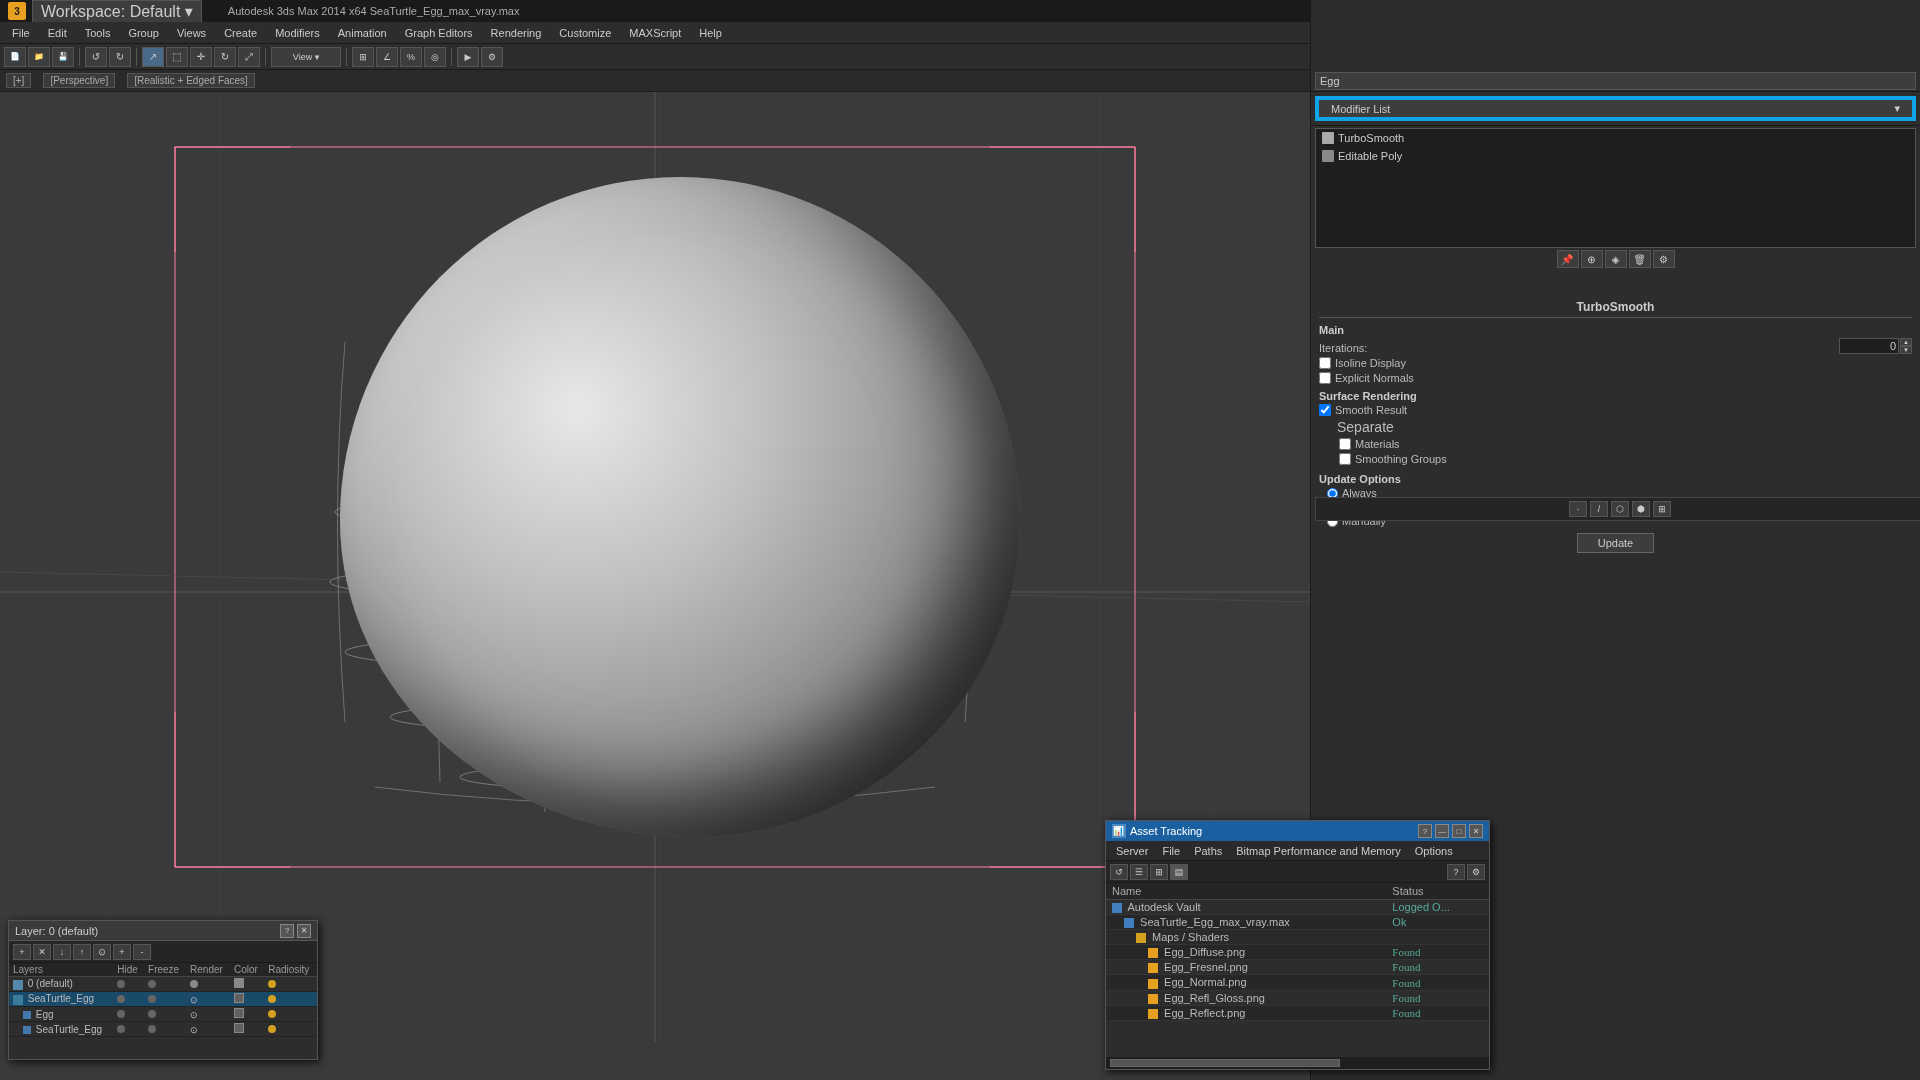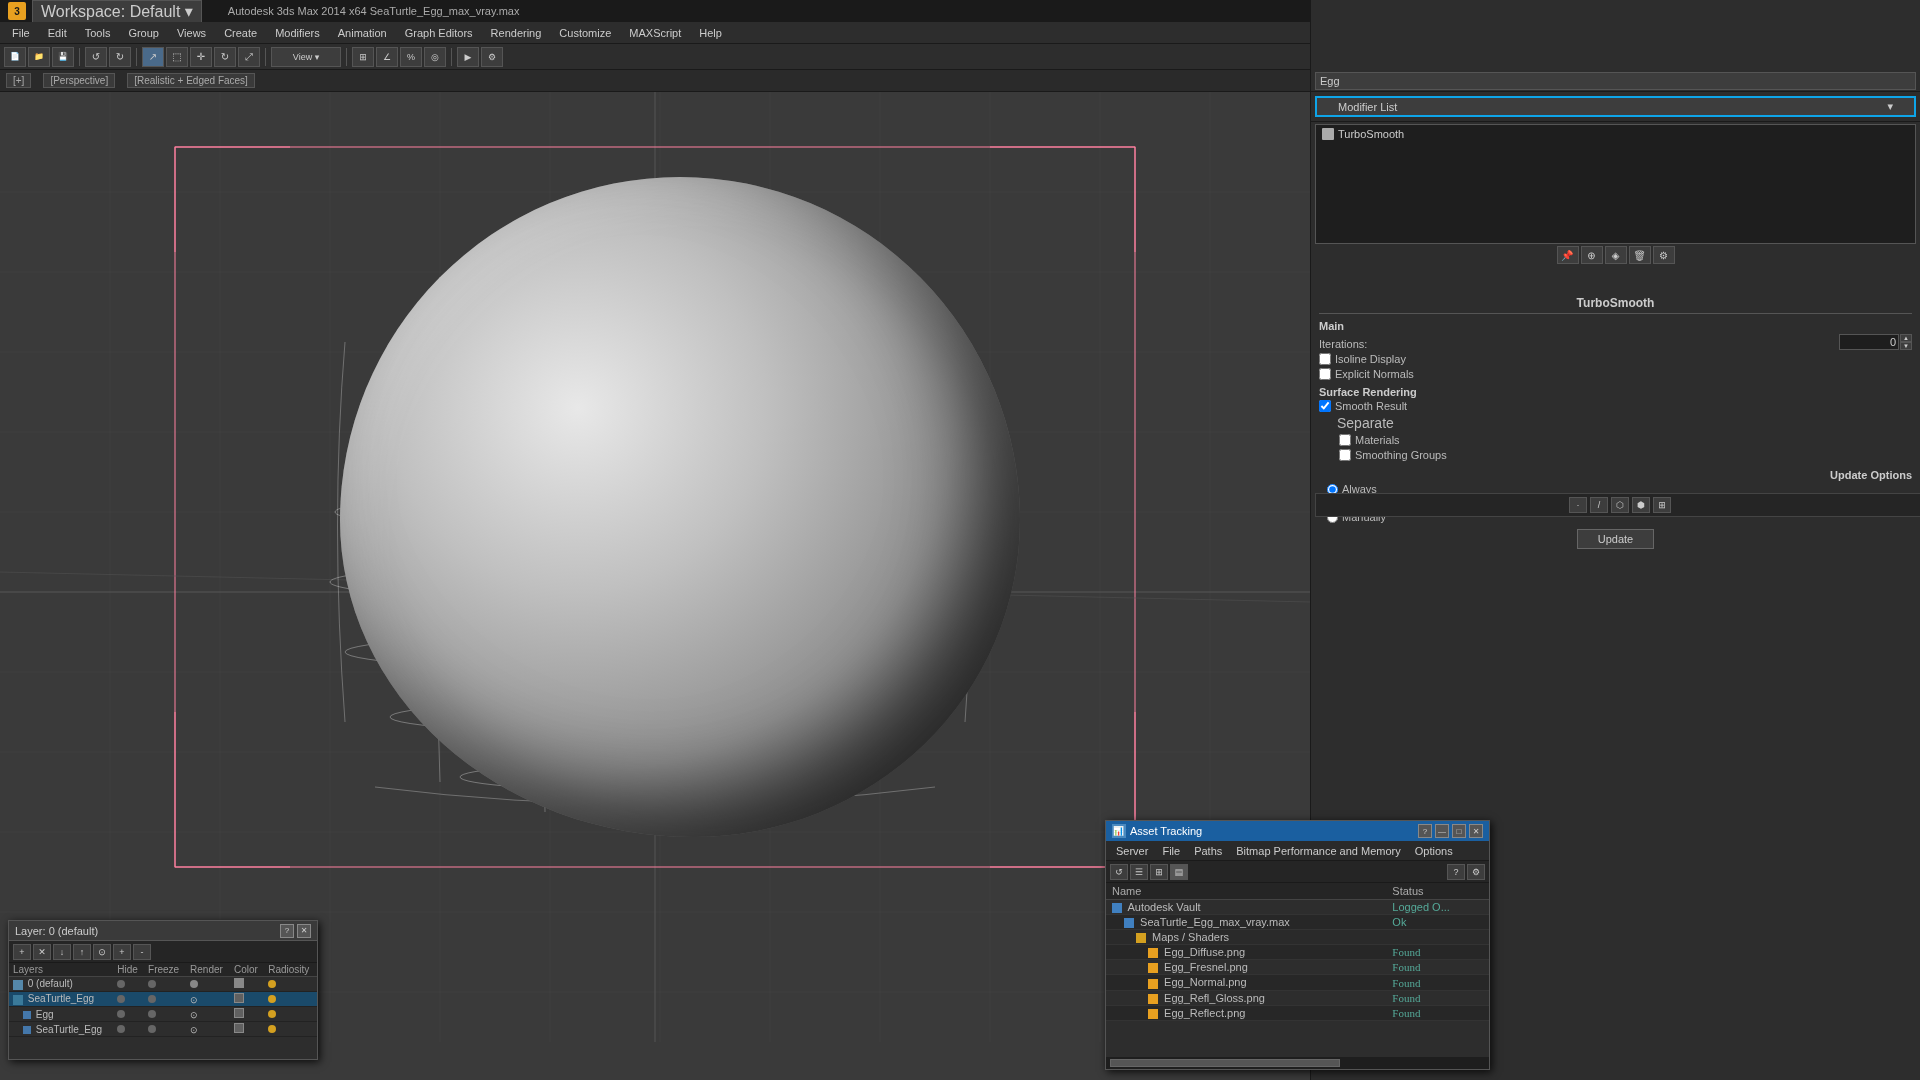--- a/index.html
+++ b/index.html
@@ -196,22 +196,22 @@
     
     #modifier-section {
       padding: 4px;
       border-bottom: 1px solid #1a1a1a;
     }
     .modifier-list-header {
       display: flex;
       align-items: center;
       justify-content: space-between;
       background: #3d3d3d;
-      border: 2px solid #0ea5e9;
-      padding: 2px 21px;
+      border: 4px solid #0ea5e9;
+      padding: 2px 12px;
       font-size: 11px;
       color: #ccc;
     }
 
     
     #modifier-stack {
       background: #1e1e1e;
       border: 1px solid #555;
       margin-top: 2px;
       height: 140px;
@@ -844,20 +844,24 @@
       <span>Modifier List</span>
       <span>▾</span>
     </div>
   </div>
 
   <div id="modifier-stack" style="margin: 2px 4px; height:120px;">
     <div class="modifier-item">
       <div class="mod-icon light-bulb"></div>
       <span>TurboSmooth</span>
     </div>
+    <div class="modifier-item">
+      <div class="mod-icon"></div>
+      <span>Editable Poly</span>
+    </div>
   </div>
 
   <div id="stack-nav" style="margin: 2px 4px; display:flex; gap:2px; justify-content:center;">
     <div class="stack-nav-btn">📌</div>
     <div class="stack-nav-btn">⊕</div>
     <div class="stack-nav-btn">◈</div>
     <div class="stack-nav-btn">🗑</div>
     <div class="stack-nav-btn">⚙</div>
   </div>
 
@@ -907,21 +911,21 @@
     <div class="checkbox-row" style="padding-left:20px;">
       <input type="checkbox" style="">
       <span>Materials</span>
     </div>
 
     <div class="checkbox-row" style="padding-left:20px;">
       <input type="checkbox" style="">
       <span>Smoothing Groups</span>
     </div>
 
-    <div class="param-section-title" style="margin-top:8px;text-align:right;">Update Options</div>
+    <div class="param-section-title" style="margin-top:8px;">Update Options</div>
 
     <div class="radio-row">
       <input type="radio" name="update" checked="" style="">
       <span>Always</span>
     </div>
     <div class="radio-row">
       <input type="radio" name="update" style="">
       <span>When Rendering</span>
     </div>
     <div class="radio-row">

